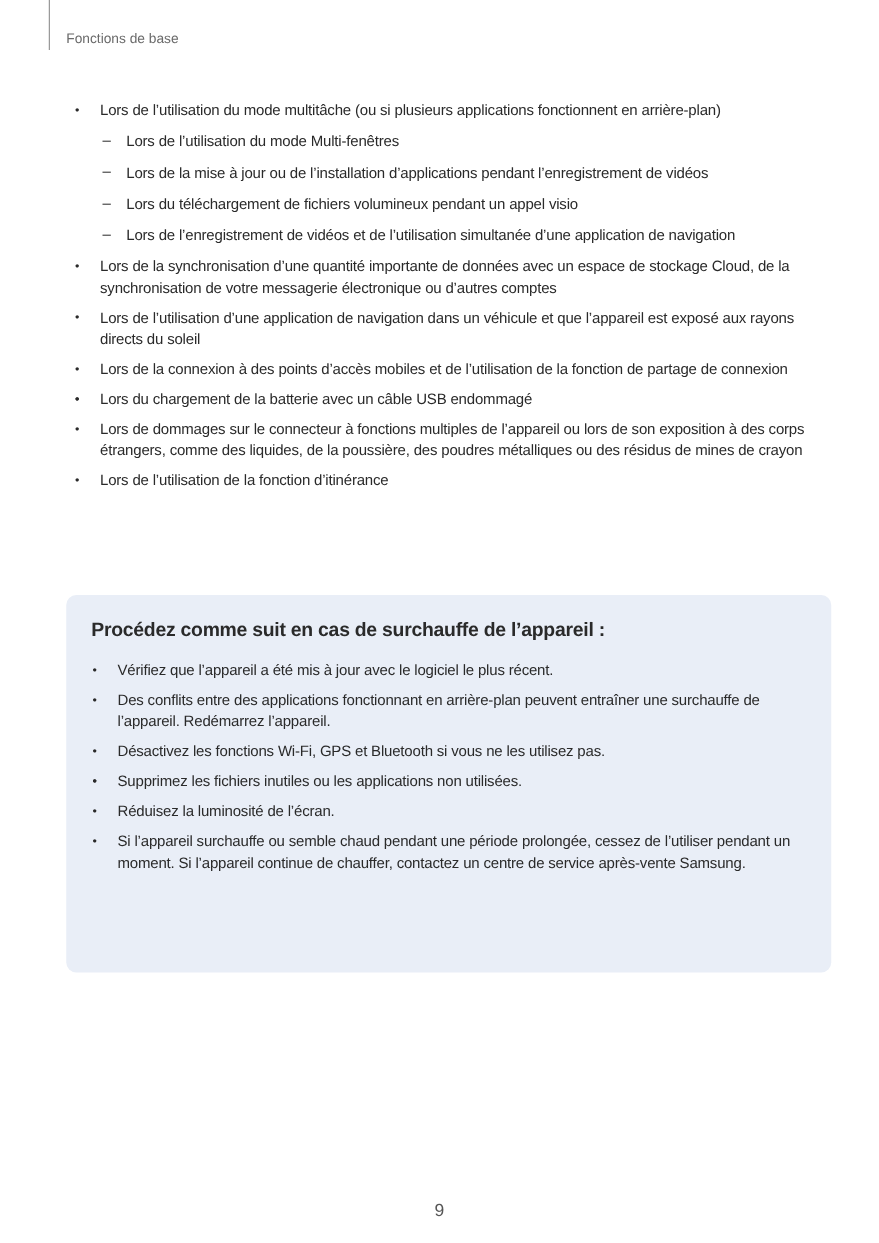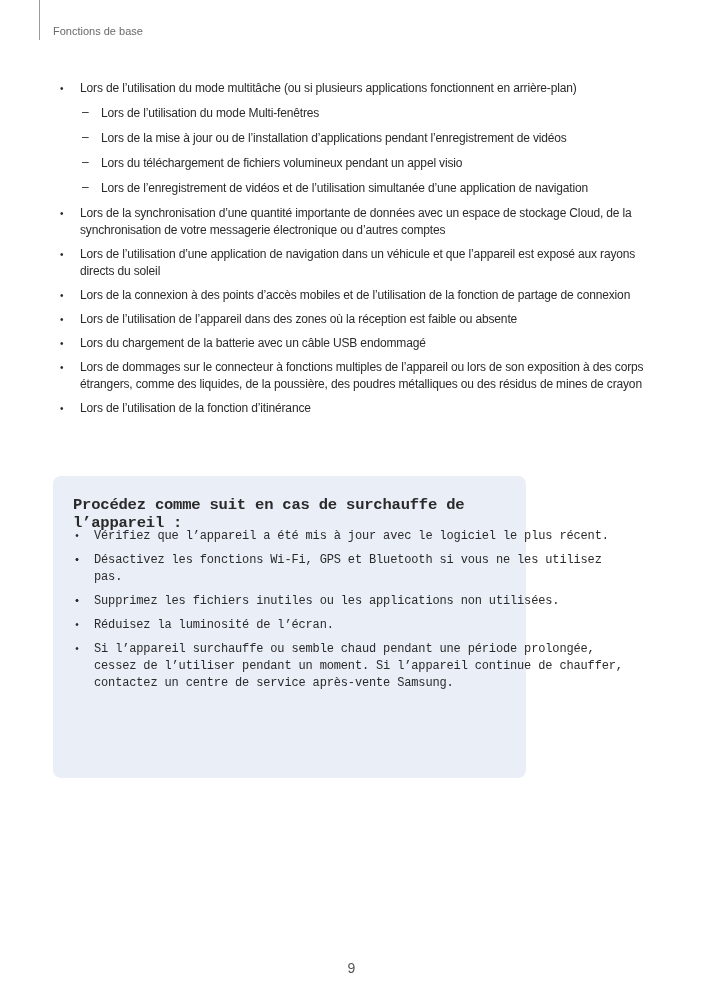--- a/index.html
+++ b/index.html
@@ -6,53 +6,53 @@
   body { width:703px; height:994px; position:relative; overflow:hidden;
          font-family:"Liberation Sans", sans-serif; color:#2a2a2a; }
   .header-rule { position:absolute; left:39px; top:0; width:1px; height:40px; background:#9a9a9a; }
   .header-title { position:absolute; left:53px; top:25px; font-size:11px; color:#6a6a6a; }
   .content { position:absolute; left:56px; top:80px; width:600px; }
   ul { list-style:none; margin:0; padding:0; }
   .li { position:relative; padding-left:24px; font-size:12px; line-height:17px; margin-bottom:7px; letter-spacing:-0.15px; }
   .li .bullet { position:absolute; left:4px; top:0; font-size:10px; }
   .sub { position:relative; padding-left:45px; font-size:12px; line-height:17px; margin-bottom:8px; letter-spacing:-0.15px; }
   .sub .dash { position:absolute; left:26px; top:-1px; }
-  .note { position:absolute; left:53px; top:476px; width:473px; height:302px; background:#e9eef7; border-radius:8px;font-family:Liberation Mono, monospace; }
+  .note { position:absolute; left:53px; top:476px; width:612px; height:302px; background:#e9eef7; border-radius:8px; }
   .note-title { position:absolute; left:20px; top:20px; font-size:15.5px; font-weight:bold; color:#2a2a2a; letter-spacing:-0.2px; }
   .note ul { position:absolute; left:17px; top:52px; width:565px; }
   .page-number { position:absolute; left:0; width:703px; top:960px; text-align:center; font-size:14px; color:#555; }
 </style>
 </head>
 <body>
 
 <div class="header-rule"></div>
 <div class="header-title">Fonctions de base</div>
 
 <div class="content">
   <ul id="main-list">
       <li class="li" style="margin-bottom: 8px;"><span class="bullet">•</span><span>Lors de l’utilisation du mode multitâche (ou si plusieurs applications fonctionnent en arrière-plan)</span></li>
       <li class="sub"><span class="dash">–</span><span>Lors de l’utilisation du mode Multi-fenêtres</span></li>
       <li class="sub"><span class="dash">–</span><span>Lors de la mise à jour ou de l’installation d’applications pendant l’enregistrement de vidéos</span></li>
       <li class="sub"><span class="dash">–</span><span>Lors du téléchargement de fichiers volumineux pendant un appel visio</span></li>
       <li class="sub"><span class="dash">–</span><span>Lors de l’enregistrement de vidéos et de l’utilisation simultanée d’une application de navigation</span></li>
       <li class="li"><span class="bullet">•</span><span>Lors de la synchronisation d’une quantité importante de données avec un espace de stockage Cloud, de la synchronisation de votre messagerie électronique ou d’autres comptes</span></li>
       <li class="li"><span class="bullet">•</span><span>Lors de l’utilisation d’une application de navigation dans un véhicule et que l’appareil est exposé aux rayons directs du soleil</span></li>
       <li class="li"><span class="bullet">•</span><span>Lors de la connexion à des points d’accès mobiles et de l’utilisation de la fonction de partage de connexion</span></li>
-      <li class="li"><span class="bullet">•</span><span>Lors de l’utilisation de l’appareil dans des zones où la réception est faible ou absente</span></li>
+      <li class="li"><span class="bullet">•</span></li>
       <li class="li"><span class="bullet">•</span><span>Lors du chargement de la batterie avec un câble USB endommagé</span></li>
       <li class="li"><span class="bullet">•</span><span>Lors de dommages sur le connecteur à fonctions multiples de l’appareil ou lors de son exposition à des corps étrangers, comme des liquides, de la poussière, des poudres métalliques ou des résidus de mines de crayon</span></li>
       <li class="li"><span class="bullet">•</span><span>Lors de l’utilisation de la fonction d’itinérance</span></li>
     </ul>
 </div>
 
 <div class="note">
   <div class="note-title">Procédez comme suit en cas de surchauffe de l’appareil :</div>
   <ul id="note-list">
       <li class="li"><span class="bullet">•</span><span>Vérifiez que l’appareil a été mis à jour avec le logiciel le plus récent.</span></li>
-      <li class="li"><span class="bullet">•</span></li>
+      <li class="li"><span class="bullet">•</span><span>Des conflits entre des applications fonctionnant en arrière-plan peuvent entraîner une surchauffe de l’appareil. Redémarrez l’appareil.</span></li>
       <li class="li"><span class="bullet">•</span><span>Désactivez les fonctions Wi-Fi, GPS et Bluetooth si vous ne les utilisez pas.</span></li>
       <li class="li"><span class="bullet">•</span></li>
       <li class="li"><span class="bullet">•</span><span>Supprimez les fichiers inutiles ou les applications non utilisées.</span></li>
       <li class="li"><span class="bullet">•</span><span>Réduisez la luminosité de l’écran.</span></li>
       <li class="li"><span class="bullet">•</span><span>Si l’appareil surchauffe ou semble chaud pendant une période prolongée, cessez de l’utiliser pendant un moment. Si l’appareil continue de chauffer, contactez un centre de service après-vente Samsung.</span></li>
     </ul>
 </div>
 
 <div class="page-number">9</div>
 

